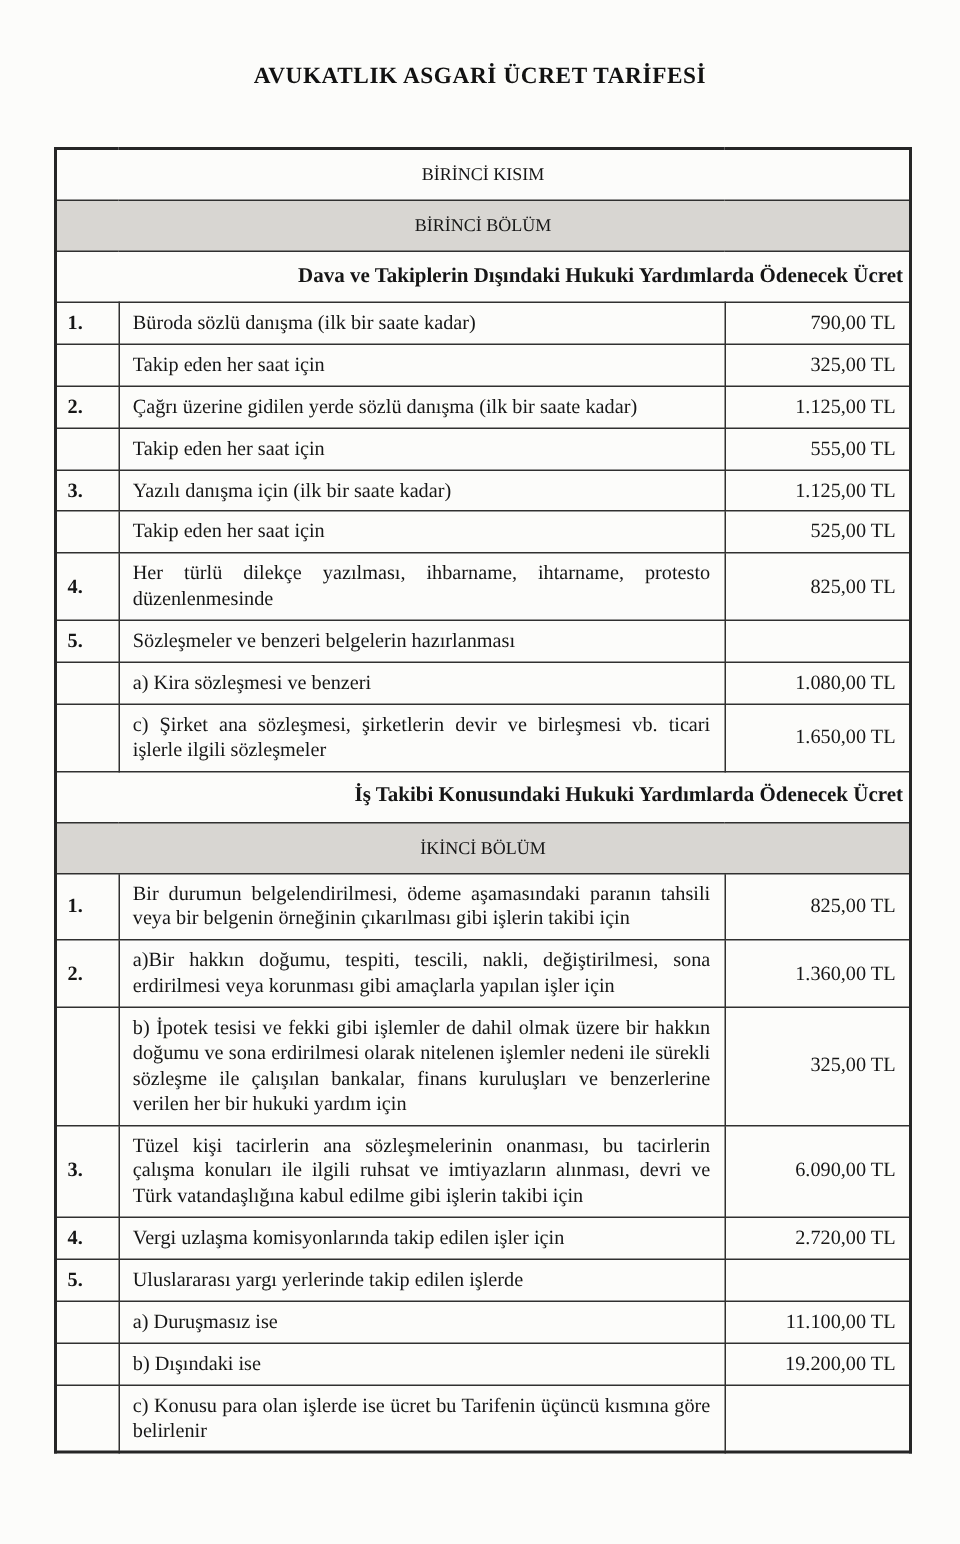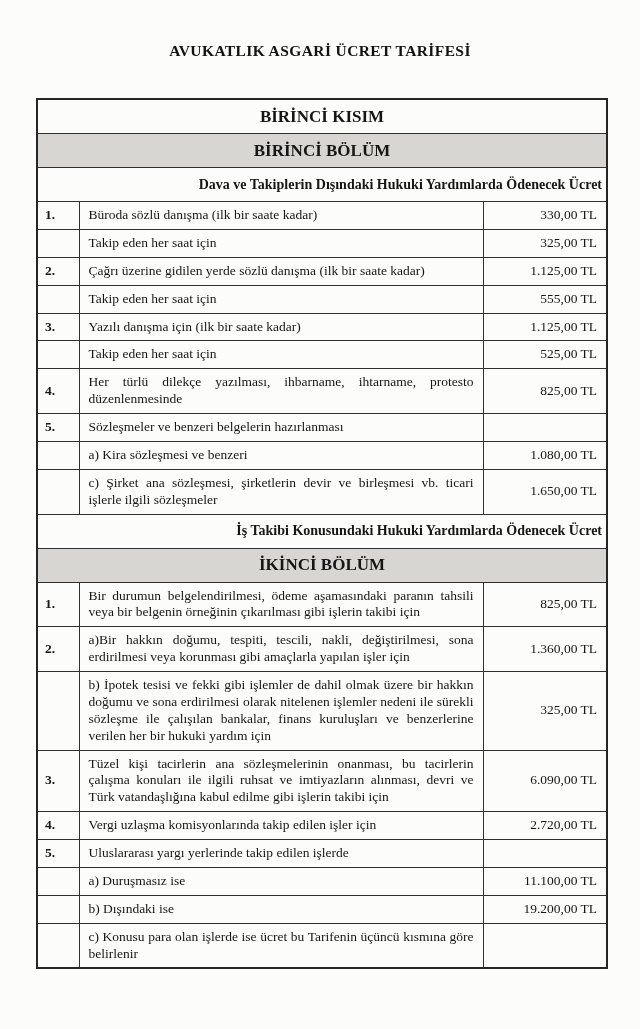--- a/index.html
+++ b/index.html
@@ -35,22 +35,22 @@
   col.col-fee  { width: 124px; }
   td {
     border: 1.4px solid #303030;
     font-size: 13.5px;
     line-height: 1.25;
     vertical-align: middle;
   }
   td.cell-part, td.cell-chapter {
     height: 29px;
     text-align: center;
-    font-weight: bold;
-    font-size: 17px;
+    font-weight: normal;
+    font-size: 12px;
     padding: 2px 4px;
   }
   td.cell-chapter {
     background: var(--chapter-bg, #d8d6d2);
   }
   td.cell-section {
     height: 29px;
     font-weight: bold;
     font-size: 14px;
     text-align: right;
@@ -89,21 +89,21 @@
         </tr>
         <tr>
           <td colspan="3" class="cell-chapter">BİRİNCİ BÖLÜM</td>
         </tr>
         <tr>
           <td colspan="3" class="cell-section">Dava ve Takiplerin Dışındaki Hukuki Yardımlarda Ödenecek Ücret</td>
         </tr>
         <tr>
           <td class="cell-num">1.</td>
           <td class="cell-desc">Büroda sözlü danışma (ilk bir saate kadar)</td>
-          <td class="cell-fee">330,00 TL</td>
+          <td class="cell-fee">790,00 TL</td>
         </tr>
         <tr>
           <td class="cell-num"></td>
           <td class="cell-desc">Takip eden her saat için</td>
           <td class="cell-fee">325,00 TL</td>
         </tr>
         <tr>
           <td class="cell-num">2.</td>
           <td class="cell-desc">Çağrı üzerine gidilen yerde sözlü danışma (ilk bir saate kadar)</td>
           <td class="cell-fee">1.125,00 TL</td>

